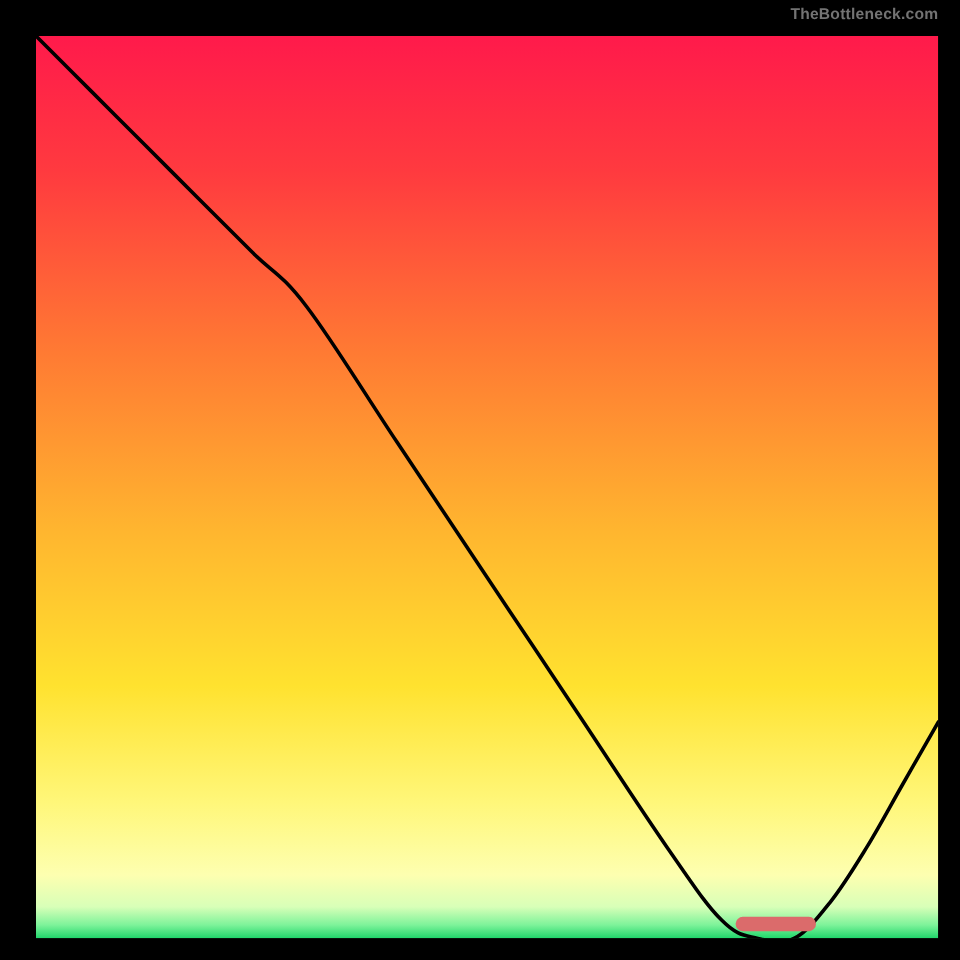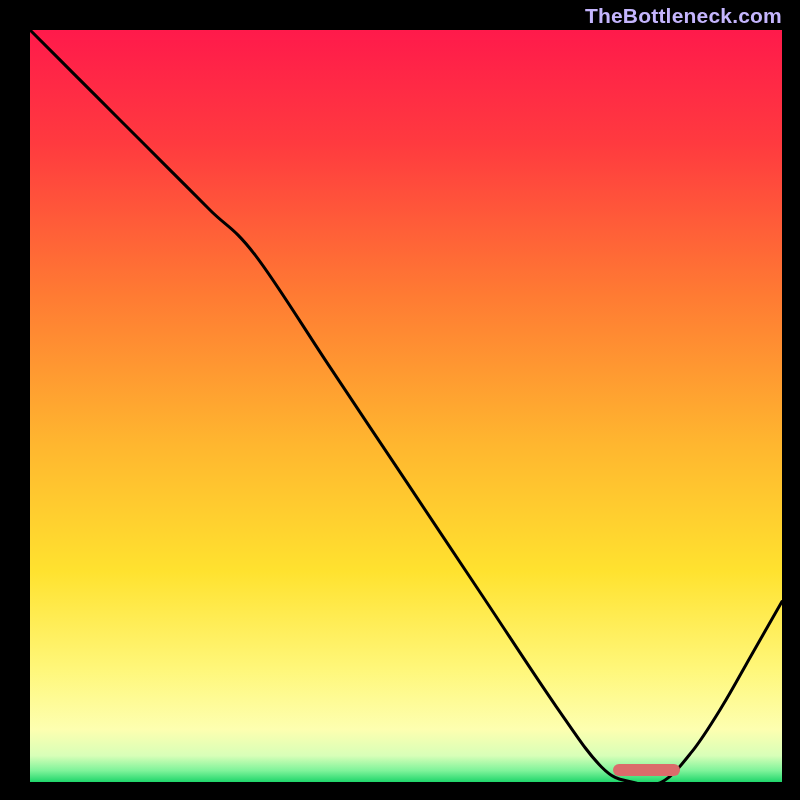--- a/index.html
+++ b/index.html
@@ -38,23 +38,23 @@
     left: 0;
     top: 0;
     width: 100%;
     height: 100%;
   }
   .attribution {
     position: absolute;
     top: 4px;
     right: 18px;
     font-family: Arial, Helvetica, sans-serif;
-    font-size: 21px;
+    font-size: 13px;
     font-weight: 600;
-    color: #c4b5fd;
+    color: #737373;
     letter-spacing: 0.2px;
   }
   .marker {
     position: absolute;
     height: 12px;
     background: #db6b6b;
     border-radius: 6px;
   }
 </style>
 </head>

